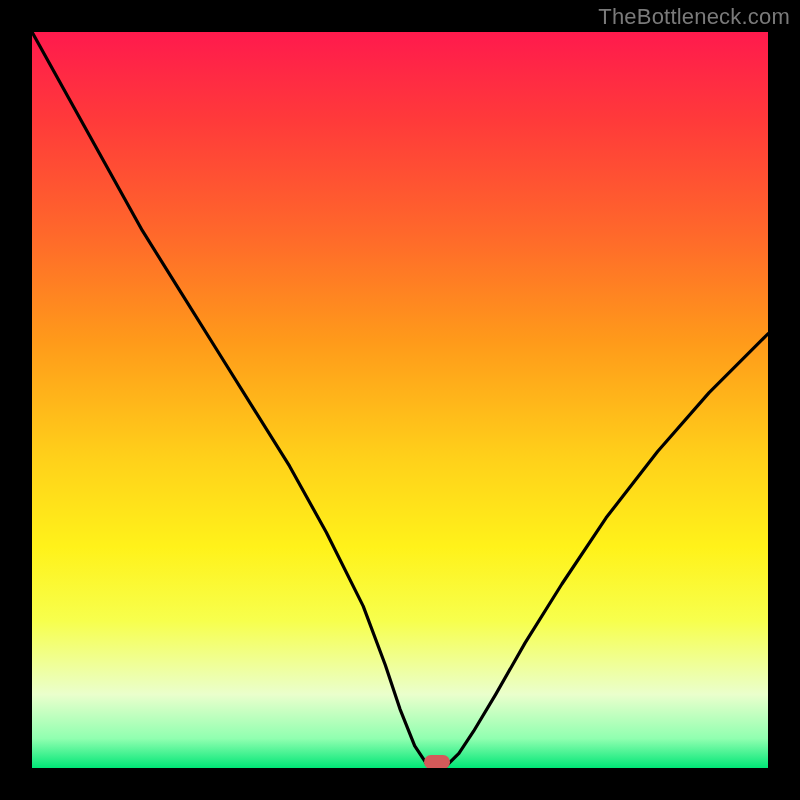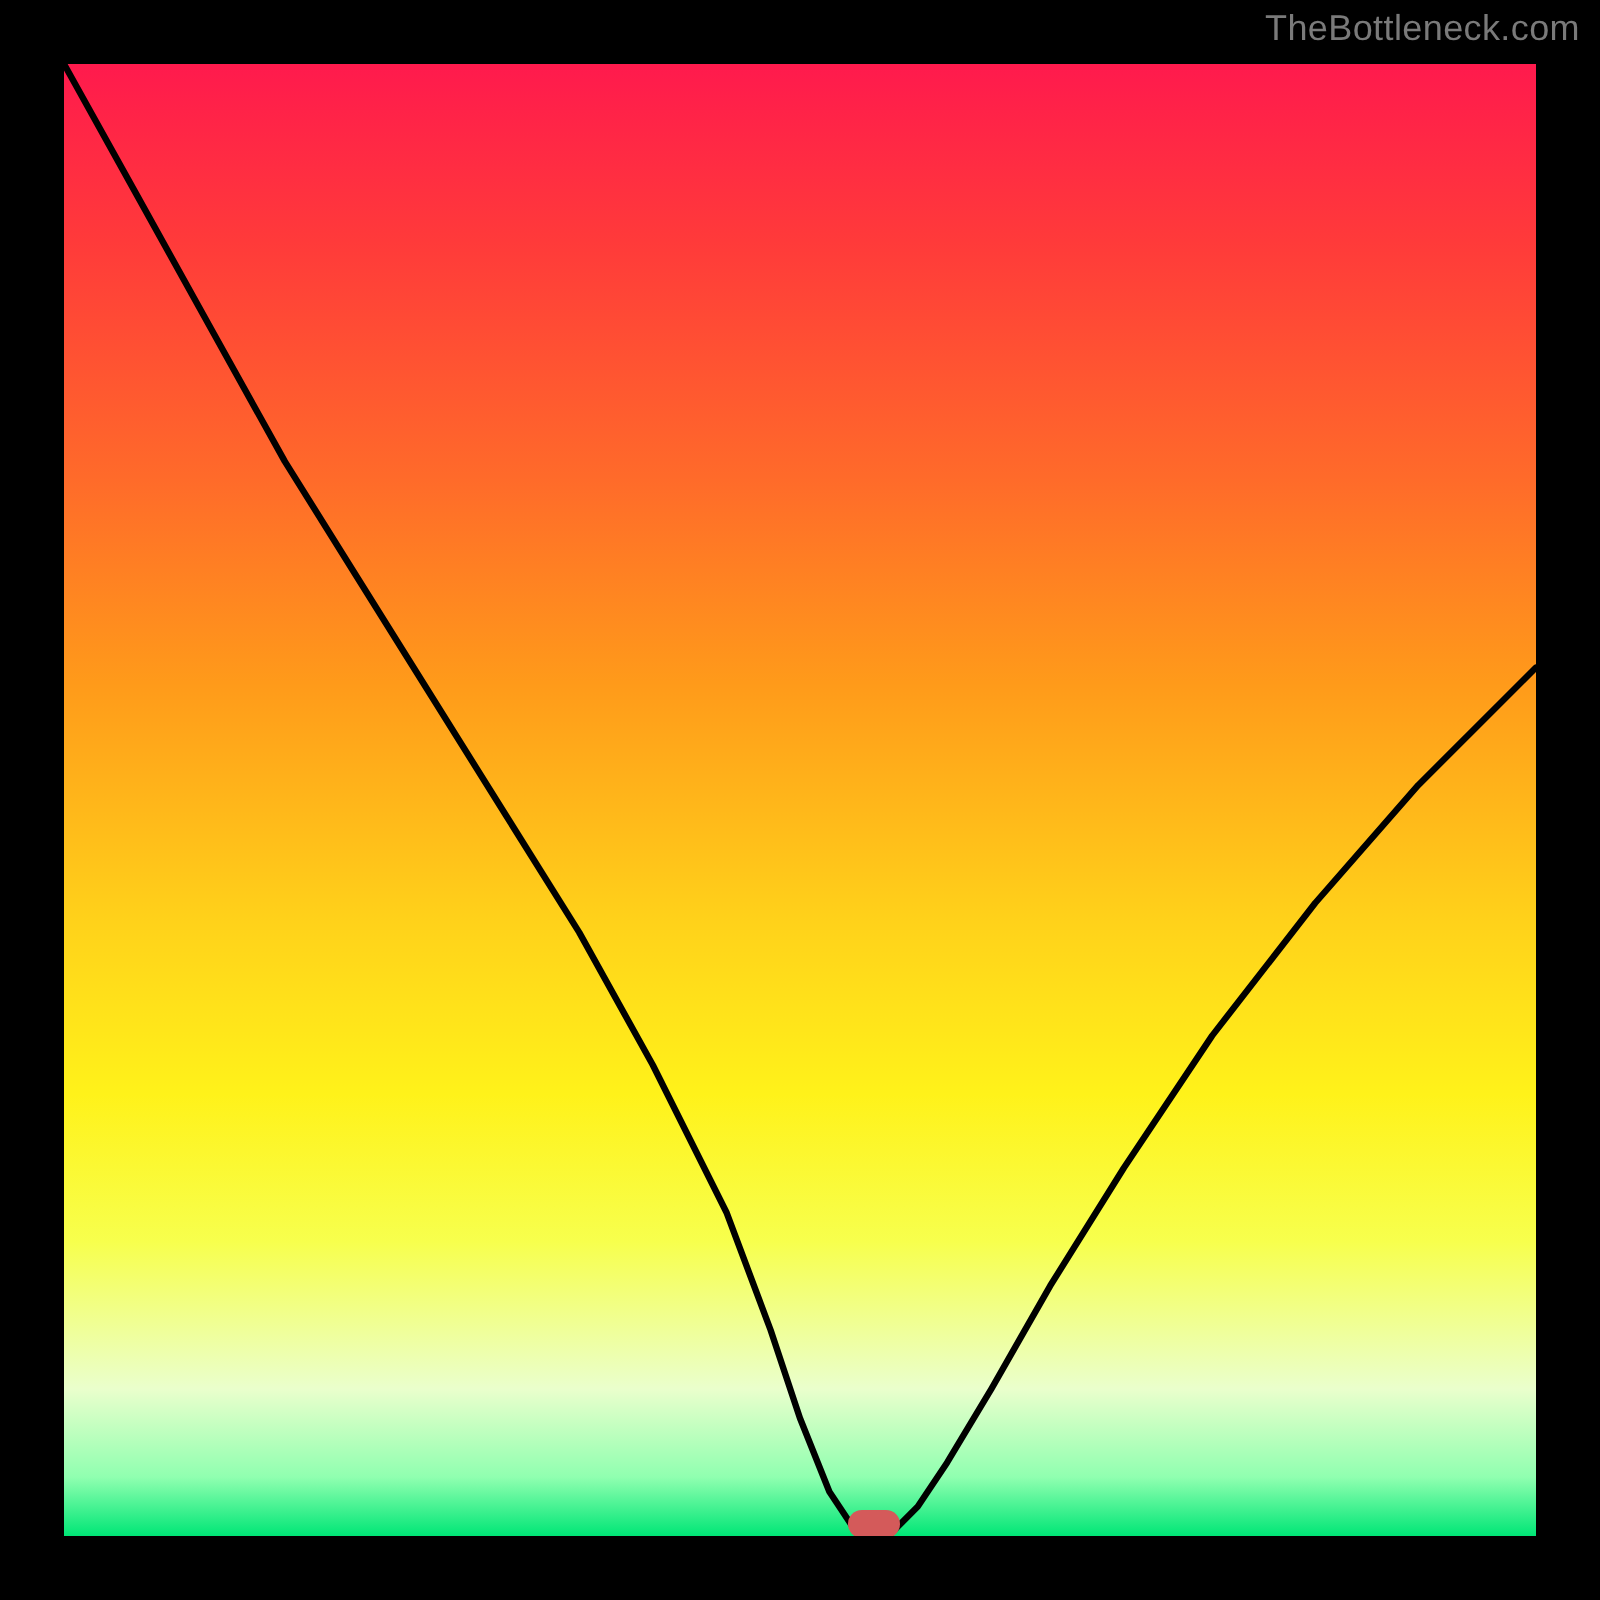--- a/index.html
+++ b/index.html
@@ -15,21 +15,21 @@
     position: relative;
     width: 800px;
     height: 800px;
     background: #000;
   }
   .watermark {
     position: absolute;
     top: 4px;
     right: 10px;
     color: #7a7a7a;
-    font-size: 18px;
+    font-size: 22px;
     font-weight: 500;
     letter-spacing: 0.2px;
     z-index: 30;
   }
   .plot-area {
     position: absolute;
     left: 32px;
     top: 32px;
     width: 736px;
     height: 736px;

